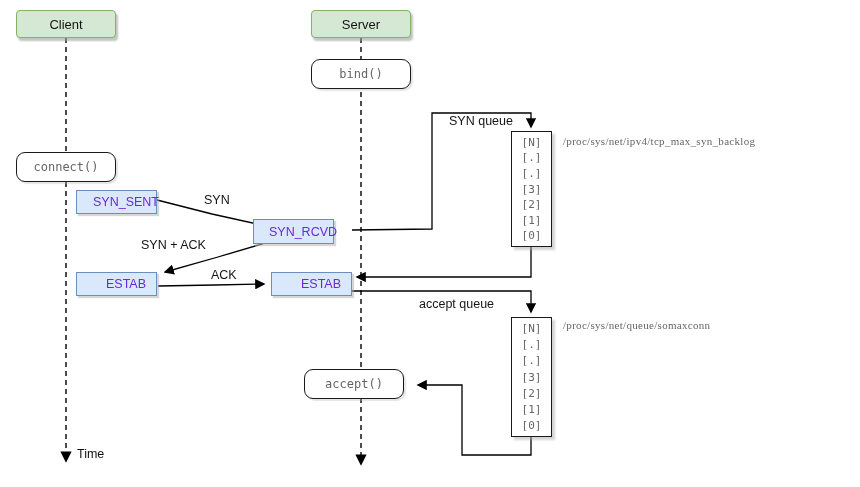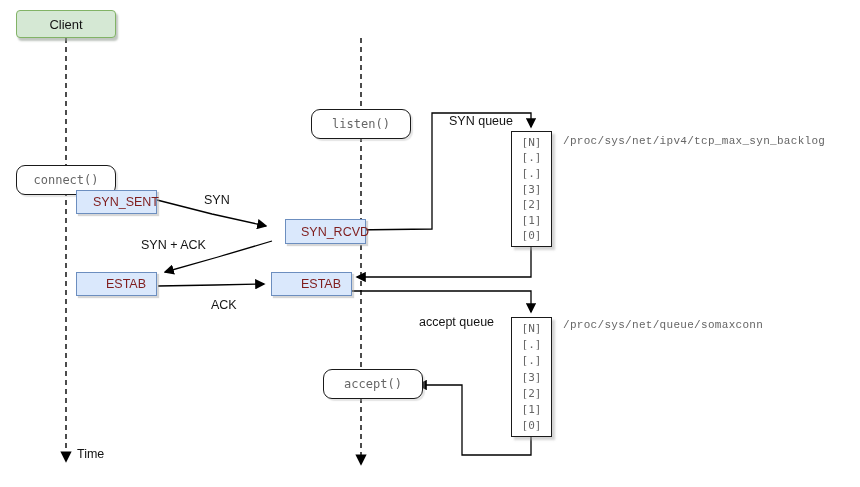--- a/index.html
+++ b/index.html
@@ -20,35 +20,35 @@
     position:absolute; width:100px; height:30px; box-sizing:border-box;
     display:flex; align-items:center; justify-content:center;
     background:#ffffff; border:1.5px solid #1a1a1a; border-radius:9px;
     font-family:"DejaVu Sans Mono", monospace; font-size:12px; color:#666666;
     box-shadow:2px 2px 1px rgba(180,180,180,.35);
   }
   .state {
     position:absolute; box-sizing:border-box;
     display:flex; align-items:center; justify-content:center;
     background:#dae8fc; border:1px solid #6c8ebf;
-    font-size:12.5px; color:#7f1d1d;
+    font-size:12.5px; color:#6d28d9;
     box-shadow:2px 2px 1px rgba(175,175,175,.5);
     padding-left:19px;
   }
   .queue {
     position:absolute; width:41px; box-sizing:border-box;
     background:#ffffff; border:1.5px solid #1a1a1a;
     display:flex; flex-direction:column; align-items:center; justify-content:space-evenly;
     font-family:"DejaVu Sans Mono", monospace; font-size:11px; color:#666666;
     box-shadow:3px 3px 2px rgba(170,170,170,.5);
   }
   .queue span { line-height:1; }
   .lbl { position:absolute; font-size:12.5px; color:#141414; white-space:nowrap; }
   .sysctl {
-    position:absolute; font-family:Liberation Mono, monospace;
+    position:absolute; font-family:Liberation Serif, serif;
     font-size:11px; color:#666666; white-space:nowrap; letter-spacing:.3px;
   }
 </style>
 </head>
 <body>
 
 <div class="canvas">
 
   <svg class="wires" viewBox="0 0 860 487" xmlns="http://www.w3.org/2000/svg">
     <defs>
@@ -69,35 +69,38 @@
     <path d="M531,247 L531,277 L357,277" fill="none" stroke="#000" stroke-width="1.3" marker-end="url(#arw)"></path>
 
     <path d="M352,291 L531,291 L531,312" fill="none" stroke="#000" stroke-width="1.3" marker-end="url(#arw)"></path>
 
     <path d="M531,437 L531,455 L462,455 L462,385 L418,385" fill="none" stroke="#000" stroke-width="1.3" marker-end="url(#arw)"></path>
   </svg>
 
   <div class="actor" style="left:16px; top:10px;">
     <span>Client</span>
   </div>
+  <div class="actor" style="left:311px; top:10px;">
+    <span>Server</span>
+  </div>
 
-  <div class="call" style="left:311px; top:109px;">
-    <span>listen()</span>
+  <div class="call" style="left:311px; top:59px;">
+    <span>bind()</span>
   </div>
-  <div class="call" style="left:16px; top:165px;">
+  <div class="call" style="left:16px; top:152px;">
     <span>connect()</span>
   </div>
-  <div class="call" style="left:323px; top:369px;">
+  <div class="call" style="left:304px; top:369px;">
     <span>accept()</span>
   </div>
 
   <div class="state" style="left:76px; top:190px; width:81px; height:24px;">
     <span>SYN_SENT</span>
   </div>
-  <div class="state" style="left:285px; top:219px; width:81px; height:25px;">
+  <div class="state" style="left:253px; top:219px; width:81px; height:25px;">
     <span>SYN_RCVD</span>
   </div>
   <div class="state" style="left:76px; top:272px; width:81px; height:24px;">
     <span>ESTAB</span>
   </div>
   <div class="state" style="left:271px; top:272px; width:81px; height:24px;">
     <span>ESTAB</span>
   </div>
 
   <div class="queue" style="left:511px; top:131px; height:116px;">
@@ -114,21 +117,21 @@
     <span>[.]</span>
     <span>[.]</span>
     <span>[3]</span>
     <span>[2]</span>
     <span>[1]</span>
     <span>[0]</span>
   </div>
 
   <div class="lbl" style="left:204px; top:193px;">SYN</div>
   <div class="lbl" style="left:141px; top:238px;">SYN + ACK</div>
-  <div class="lbl" style="left:211px; top:298px;">ACK</div>
+  <div class="lbl" style="left:211px; top:268px;">ACK</div>
   <div class="lbl" style="left:449px; top:114px;">SYN queue</div>
-  <div class="lbl" style="left:419px; top:315px;">accept queue</div>
+  <div class="lbl" style="left:419px; top:297px;">accept queue</div>
   <div class="lbl" style="left:77px; top:447px;">Time</div>
 
   <div class="sysctl" style="left:563px; top:135px;">/proc/sys/net/ipv4/tcp_max_syn_backlog</div>
   <div class="sysctl" style="left:563px; top:319px;">/proc/sys/net/queue/somaxconn</div>
 
 </div>
 
 </body></html>

